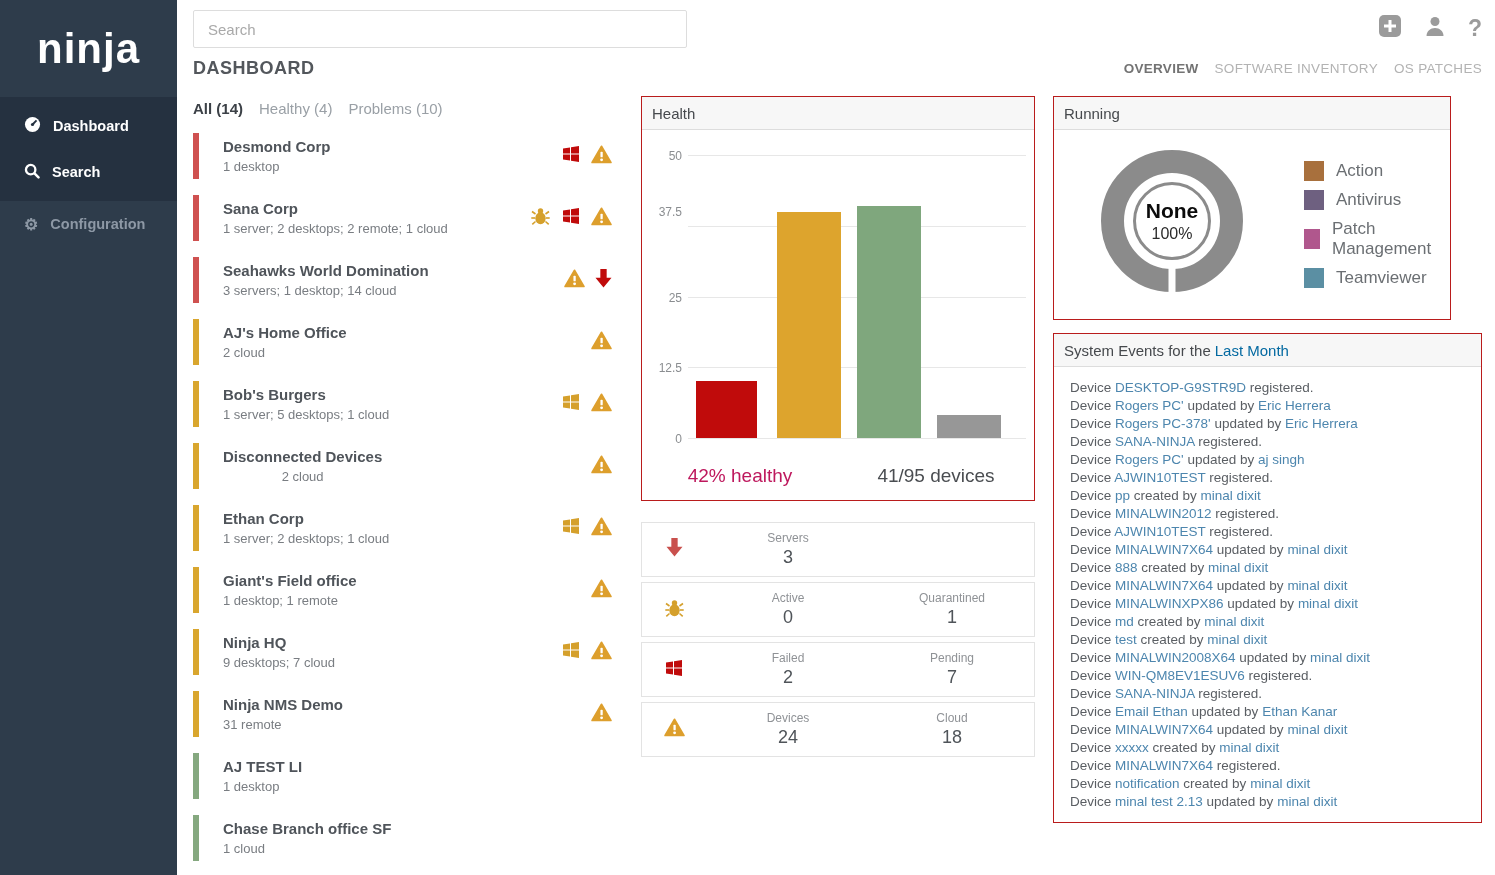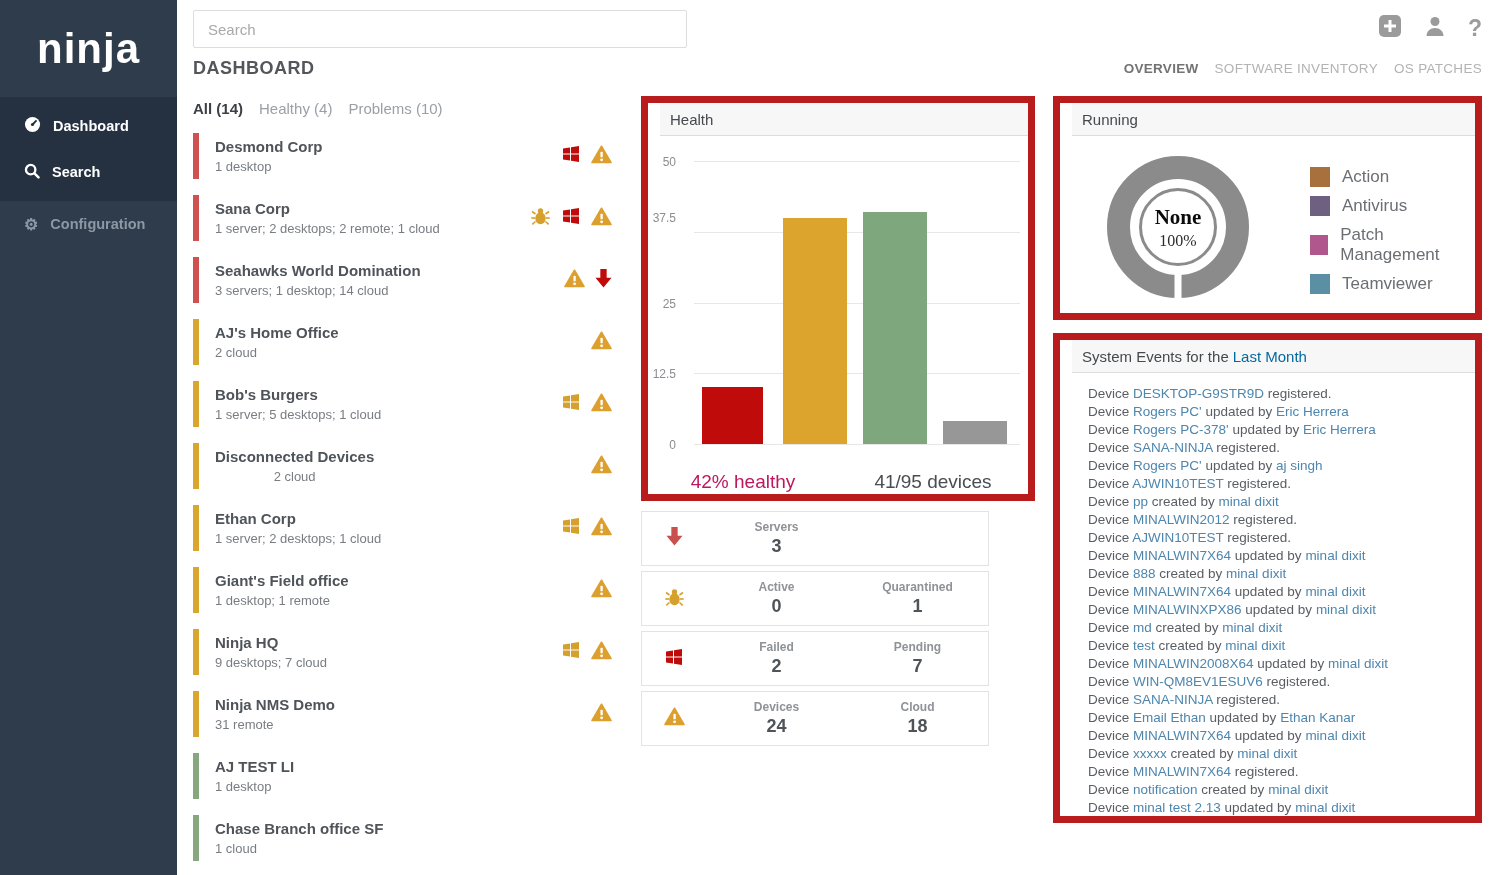--- a/index.html
+++ b/index.html
@@ -29,56 +29,56 @@
   .help-q { font-size:23px; font-weight:bold; color:#9b9b9b; line-height:24px; }
   .top-tabs { position:absolute; top:61px; right:13px; display:flex; gap:16px;
               font-size:13.5px; letter-spacing:0.3px; }
   .top-tab { color:#b3b3b3; cursor:pointer; }
   .top-tab.active { color:#737373; font-weight:bold; }
   
   .col-devices { position:absolute; left:193px; top:100px; width:429px; }
   .dev-tabs { display:flex; gap:16px; font-size:15px; margin-bottom:16px; }
   .dev-tab { color:#9aa0a6; cursor:pointer; }
   .dev-tab.active { color:#3c4147; font-weight:bold; }
-  .dev-item { border-left:6px solid #ccc; padding:2px 0 2px 16px; min-height:46px;
+  .dev-item { border-left:6px solid #ccc; padding:2px 0 2px 24px; min-height:46px;
               margin-bottom:16px; display:flex; justify-content:space-between; align-items:center; cursor:pointer;}
   .dev-name { font-size:15px; font-weight:600; color:#4f545a; }
   .dev-sub  { font-size:13px; color:#797d82; margin-top:4px; }
   .dev-icons { display:flex; gap:10px; align-items:center; padding-right:10px; }
   
-  .panel { position:absolute; background:#fff; border:7px solid #b91c1c;padding-left:12px; }
+  .panel { position:absolute; background:#fff; border:1px solid #b91c1c; }
   .panel-header { height:33px; background:#f7f7f7; border-bottom:1px solid #ddd;
                   display:flex; align-items:center; padding-left:10px; font-size:15px; color:#46494d; }
   
   .panel-health { left:641px; top:96px; width:394px; height:405px; }
   .plot { position:absolute; top:58px; left:0; right:0; height:283px; }
   .gridline { position:absolute; left:46px; right:8px; height:1px; background:#e7e7e7; }
   .ytick { position:absolute; right:352px; width:40px; text-align:right; font-size:12px;
            color:#8a8d90; transform:translateY(-6px); }
   .bar { position:absolute; bottom:0; }
   .chart-labels { position:absolute; top:368px; left:0; right:0; display:flex; font-size:19px; }
   .chart-labels > div { flex:1; text-align:center; }
   .lab-healthy { color:#be185d; }
   .lab-devices { color:#4a4d51; }
-  .stats { position:absolute; left:641px; top:511px; width:348px;font-weight:bold; }
+  .stats { position:absolute; left:641px; top:522px; width:394px; }
   .stat-row { border:1px solid #e3e3e3; background:#fff; height:55px; margin-bottom:5px;
               display:flex; align-items:center; }
   .stat-icon { width:64px; display:flex; justify-content:center; }
   .stat-cell { flex:1; text-align:center; }
   .stat-label { font-size:12px; color:#8f9296; }
   .stat-value { font-size:18px; color:#4f5459; margin-top:2px; }
   
-  .panel-running { left:1053px; top:96px; width:429px; height:224px; }
+  .panel-running { left:1053px; top:96px; width:398px; height:224px; }
   .donut-wrap { position:absolute; left:47px; top:53px; width:142px; height:142px; }
   .donut-ring { position:absolute; inset:0; border:23px solid #8b8b8b; border-radius:50%; }
   .donut-notch { position:absolute; left:50%; transform:translateX(-50%); bottom:0;
                  width:7px; height:27px; background:#fff; }
   .donut-inner { position:absolute; left:50%; top:50%; transform:translate(-50%,-50%);
                  width:78px; height:78px; border:3px solid #8b8b8b; border-radius:50%; background:#fff;
-                 display:flex; flex-direction:column; align-items:center; justify-content:center;font-family:Liberation Serif, serif; }
+                 display:flex; flex-direction:column; align-items:center; justify-content:center; }
   .donut-title { font-size:21px; font-weight:bold; color:#0b0b0b; }
   .donut-sub { font-size:16px; color:#2b2b2b; margin-top:2px; }
   .legend { position:absolute; left:250px; top:64px; }
   .legend-row { display:flex; align-items:center; gap:12px; margin-bottom:9px; }
   .legend-swatch { width:20px; height:20px; }
   .legend-label { font-size:17px; color:#6b6f73; }
   
   .panel-events { left:1053px; top:333px; width:429px; height:490px; }
   .events-list { padding:12px 10px 0 16px; font-size:13.5px; line-height:18px; color:#5a5e63; }
   .lnk { color:#4d86ae; text-decoration:none; cursor:pointer; }

